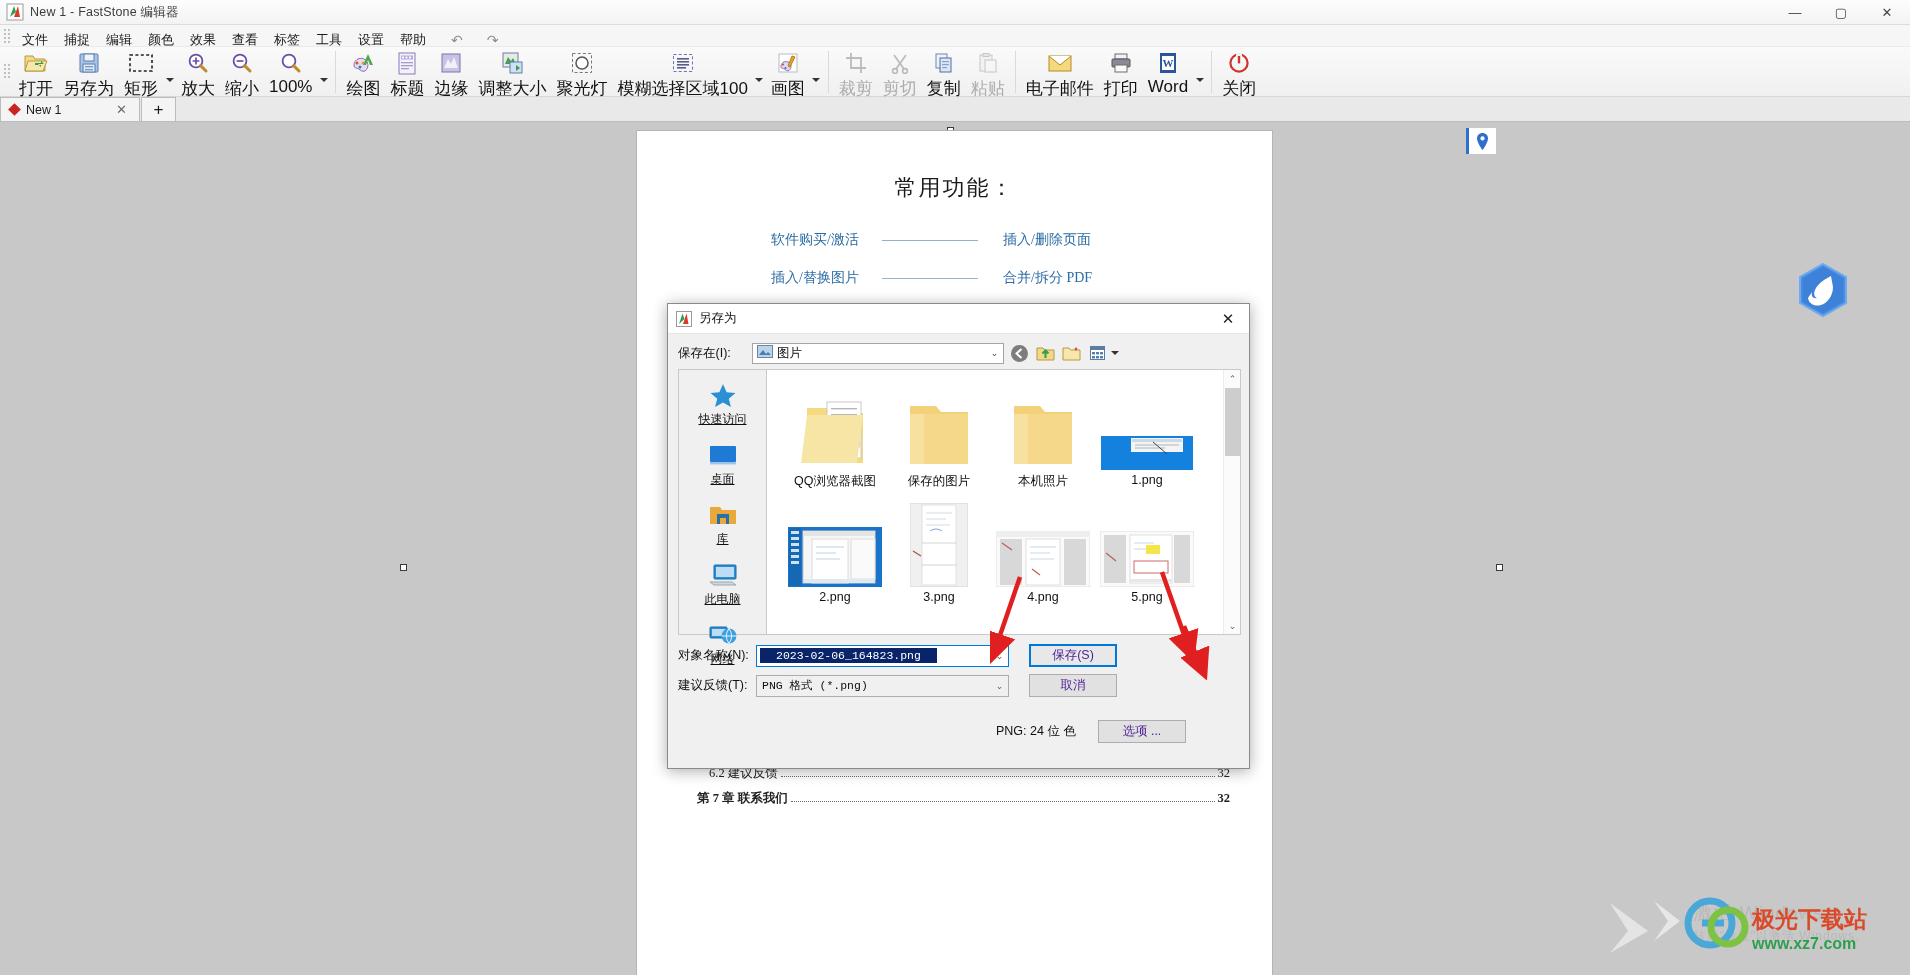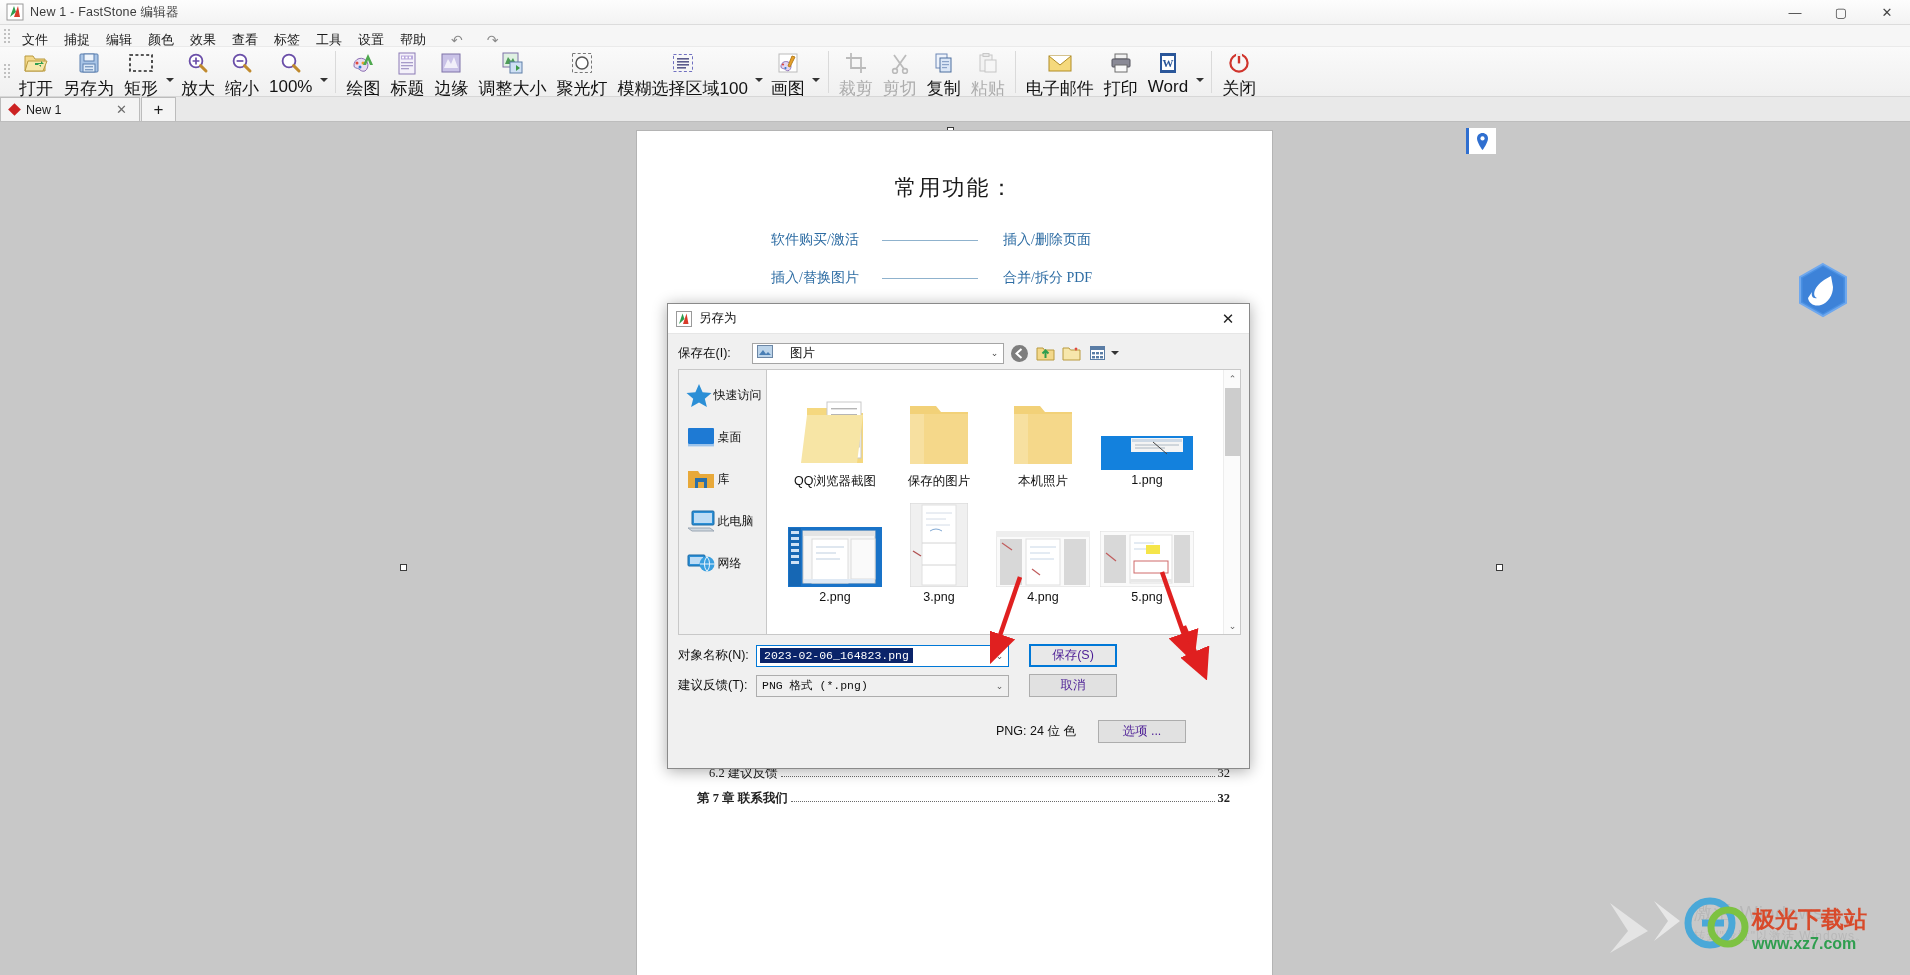--- a/index.html
+++ b/index.html
@@ -148,37 +148,37 @@
     justify-content:center; font-size:15px; color:#222;
   }
 
   .dlg-body{ padding:8px 10px 0 10px; }
   .row-saveín{ display:flex; align-items:center;}
   .lbl { font-size:12.5px; color:#101010; white-space:nowrap;}
   .combo {
     height:21px; background:#fff; border:1px solid #a5a5a5;
     display:flex; align-items:center; padding:0 0 0 4px; position:relative;
   }
-  .combo .cv{ font-size:12.5px; color:#111; margin-left:17px;text-align:right;}
+  .combo .cv{ font-size:12.5px; color:#111; margin-left:4px;text-align:right;}
   .combo .caret{
     margin-left:auto; width:17px; height:19px; display:flex;
     align-items:center; justify-content:center; color:#4a4a4a; font-size:9px;
   }
   .nav-ico{ width:22px; height:22px; display:flex; align-items:center; justify-content:center;
     margin-left:4px; border-radius:2px;}
 
   .filearea {
     position:absolute; left:10px; top:65px; width:563px; height:266px;
     display:flex;
   }
   .places {
     width:88px; background:#f0f0f0; border:1px solid #c8c8c8; border-right:none;
     padding-top:10px; display:flex; flex-direction:column; align-items:center; gap:12px;
   }
-  .place { width:78px; display:flex; flex-direction:row; align-items:center; cursor:default;}
+  .place { width:78px; display:flex; flex-direction:column; align-items:center; cursor:default;text-decoration:underline;}
   .place .pico{ width:34px; height:30px; display:flex; align-items:center; justify-content:center;}
   .place .plbl{ font-size:12px; color:#111; margin-top:1px; white-space:nowrap;}
 
   .files {
     flex:1; background:#fff; border:1px solid #c8c8c8; position:relative; overflow:hidden;
   }
   .files-inner{ position:absolute; left:0; top:0; right:17px; bottom:0;
     padding:10px 0 0 16px; display:flex; flex-wrap:wrap; align-content:flex-start;}
   .fitem{ width:104px; height:117px; display:flex; flex-direction:column;
     align-items:center; cursor:default; padding-top:4px;}
@@ -195,21 +195,21 @@
 
   .bottom { position:absolute; left:10px; top:340px; width:563px;}
   .brow{ display:flex; align-items:center; margin-bottom:7px;}
   .brow .bl{ width:78px; font-size:12.5px; color:#101010;}
   .inp {
     width:253px; height:22px; border:1px solid #0078d7; background:#fff;
     display:flex; align-items:center; padding-left:3px; position:relative;
   }
   .inp .selval{
     background:#0a246a; color:#fff; font-family:"Liberation Mono","DejaVu Sans Mono",monospace;
-    font-size:11.5px; padding:1px 4px;
+    font-size:11.5px; padding:1px 16px;
   }
   .inp .carets{ margin-left:auto; width:17px; display:flex; align-items:center;
     justify-content:center; color:#5a5a5a; font-size:9px;}
   .combo2 {
     width:253px; height:22px; border:1px solid #adadad; background:#f0f0f0;
     display:flex; align-items:center; padding-left:5px;
     font-family:"Liberation Mono","DejaVu Sans Mono",monospace; font-size:11.5px; color:#111;
   }
   .combo2 .carets{ margin-left:auto; width:17px; display:flex; align-items:center;
     justify-content:center; color:#5a5a5a; font-size:9px;

